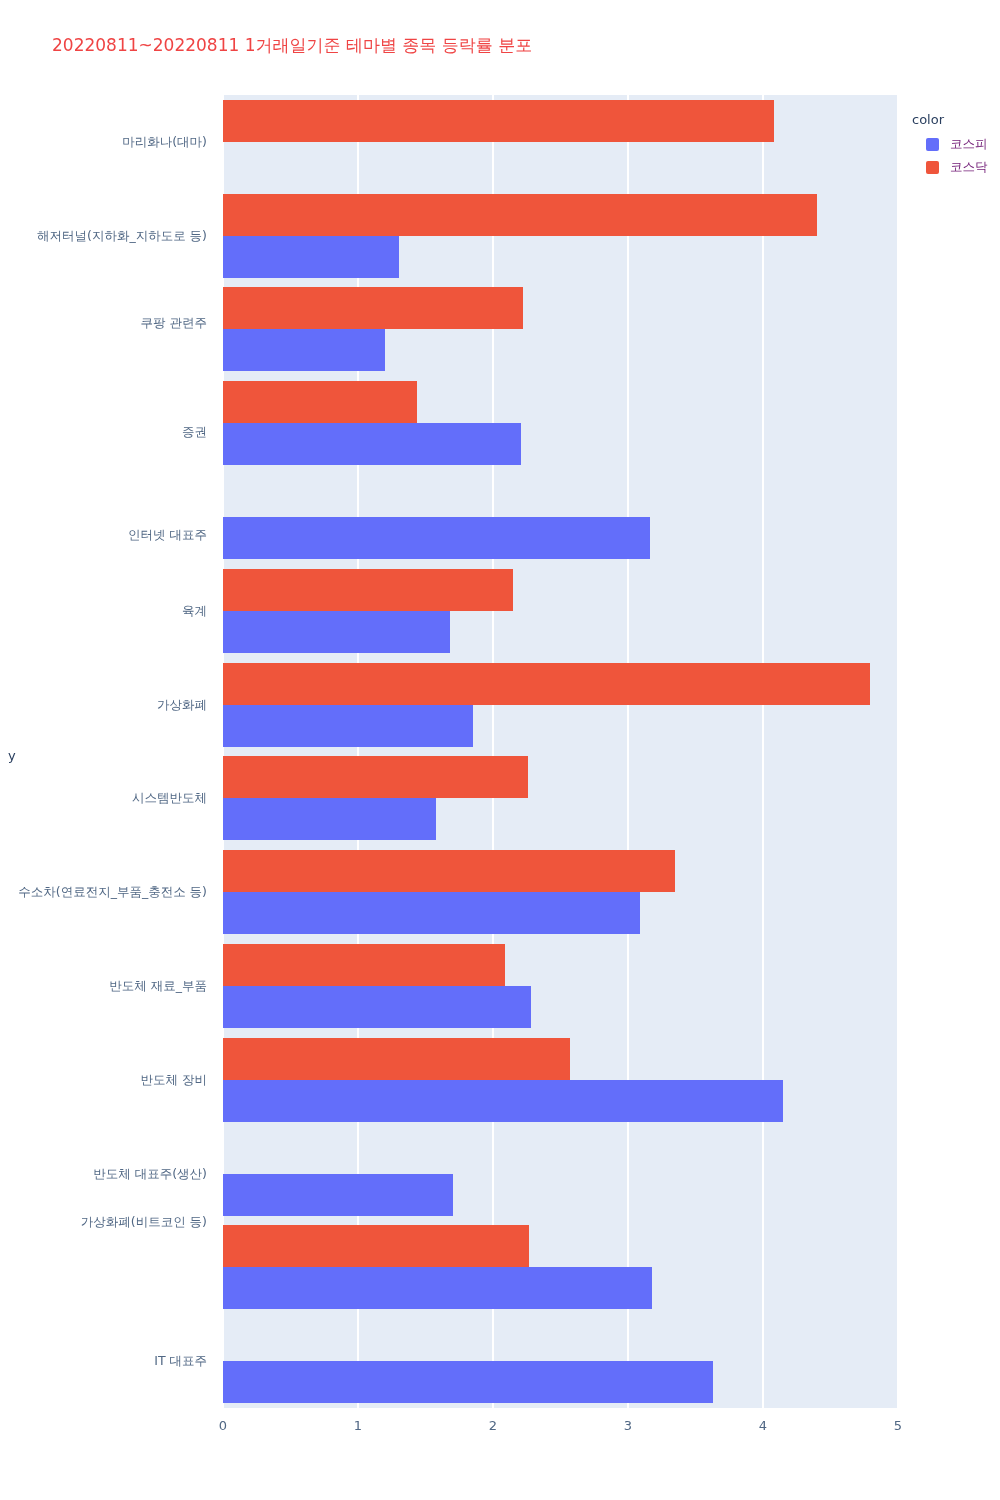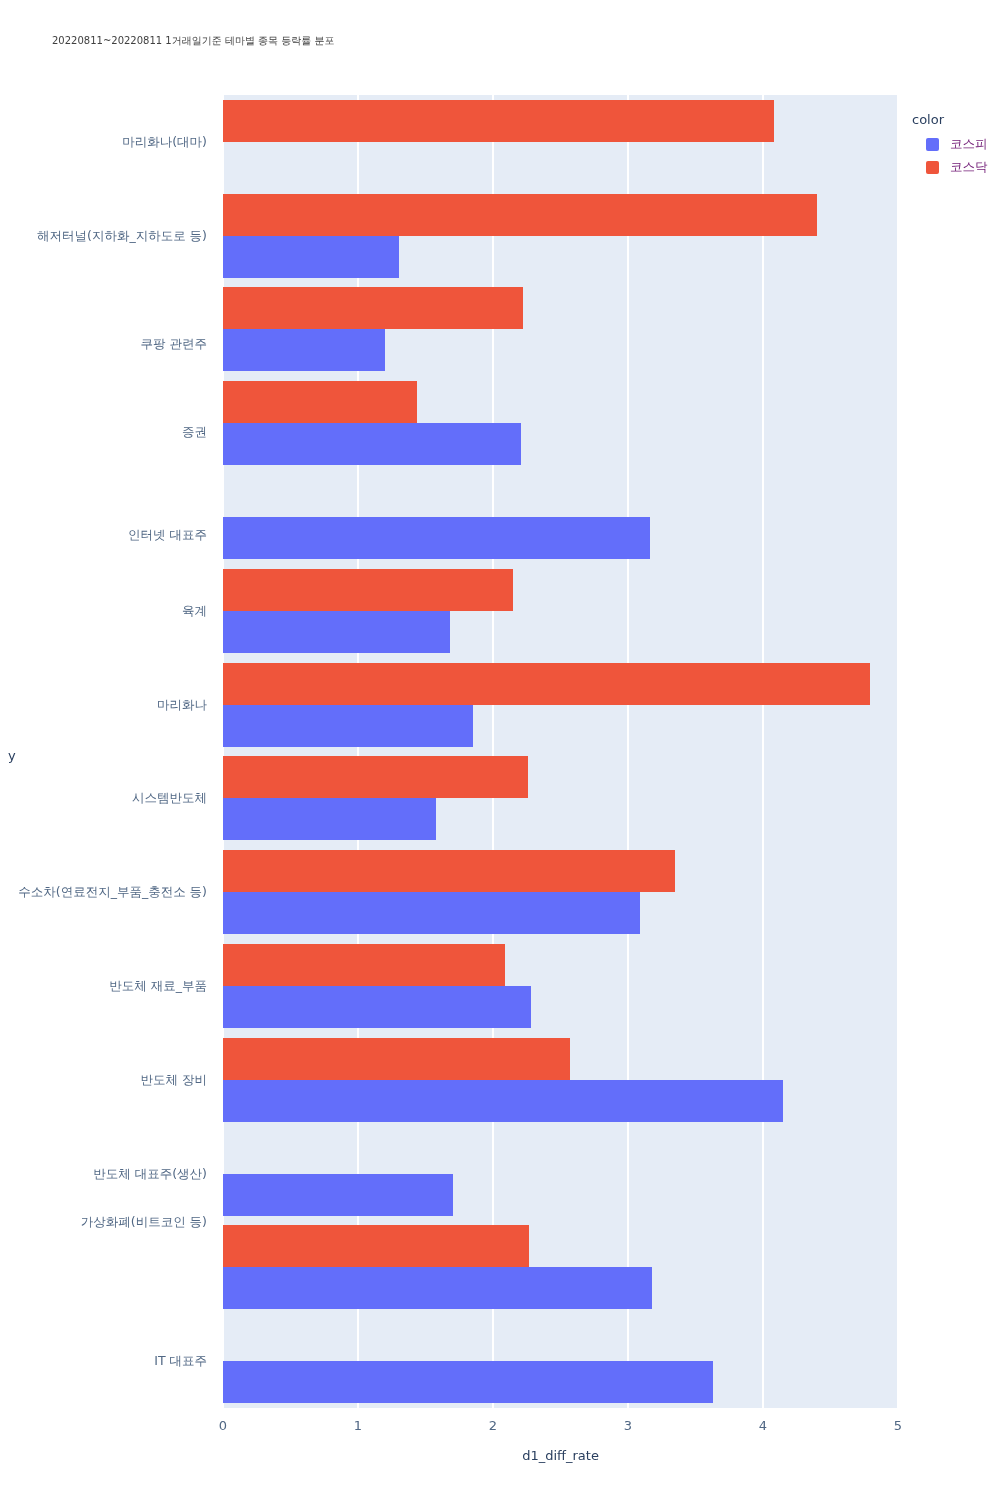--- a/index.html
+++ b/index.html
@@ -8,21 +8,21 @@
     background:#ffffff;
     font-family:"DejaVu Sans","Liberation Sans",sans-serif;
     color:#2a3f5f;
     overflow:hidden;
     position:relative;
   }
   #chart-root{position:absolute;inset:0;}
 
   .chart-title{
     position:absolute;left:52px;top:34px;
-    font-size:10px;color:#404040;white-space:nowrap;
+    font-size:17px;color:#ef4444;white-space:nowrap;
   }
 
   
   .plot-area{
     position:absolute;
     left:223px;top:95px;
     width:675px;height:1313px;
     background:#e5ecf6;
   }
   .gridline{
@@ -75,25 +75,25 @@
 
 <div id="chart-root">
 
   <div class="chart-title">20220811~20220811 1거래일기준 테마별 종목 등락률 분포</div>
 
   <div class="yaxis-title">y</div>
 
   <div class="ytick-wrap" id="ytick-wrap">
       <div class="ytick-inner" style="top: 46.8929px; text-align: center;">마리화나(대마)</div>
       <div class="ytick-inner" style="top: 140.679px;">해저터널(지하화_지하도로 등)</div>
-      <div class="ytick-inner" style="top: 249px;">쿠팡 관련주</div>
+      <div class="ytick-inner" style="top: 228px;">쿠팡 관련주</div>
       <div class="ytick-inner" style="top: 337px;">증권</div>
       <div class="ytick-inner" style="top: 440px;">인터넷 대표주</div>
       <div class="ytick-inner" style="top: 515.821px; font-family: Liberation Mono, monospace;">육계</div>
-      <div class="ytick-inner" style="top: 609.607px;">마리화나</div>
+      <div class="ytick-inner" style="top: 609.607px;">가상화폐</div>
       <div class="ytick-inner" style="top: 703.393px;">시스템반도체</div>
       <div class="ytick-inner" style="top: 797.179px;">수소차(연료전지_부품_충전소 등)</div>
       <div class="ytick-inner" style="top: 890.964px;">반도체 재료_부품</div>
       <div class="ytick-inner" style="top: 984.75px;">반도체 장비</div>
       <div class="ytick-inner" style="top: 1078.54px;">반도체 대표주(생산)</div>
       <div class="ytick-inner" style="top: 1127px;">가상화폐(비트코인 등)</div>
       <div class="ytick-inner" style="top: 1266.11px;">IT 대표주</div>
     </div>
 
   <div class="plot-area" id="plot-area">
@@ -137,21 +137,20 @@
       <div class="xtick-mark" style="left: 270px;"></div>
       <div class="xtick" style="left: 270px;">2</div>
       <div class="xtick-mark" style="left: 405px;"></div>
       <div class="xtick" style="left: 405px;">3</div>
       <div class="xtick-mark" style="left: 540px;"></div>
       <div class="xtick" style="left: 540px;">4</div>
       <div class="xtick-mark" style="left: 675px;"></div>
       <div class="xtick" style="left: 675px;">5</div>
     </div>
 
-  <div class="xaxis-title">d1_diff_rate</div>
 
   <div class="legend">
     <div class="legend-title">color</div>
     <div id="legend-items">
         <div class="legend-item">
           <span class="legend-swatch" style="background: rgb(99, 110, 250);"></span>
           <span class="legend-label">코스피</span>
         </div>
         <div class="legend-item">
           <span class="legend-swatch" style="background: rgb(239, 85, 59);"></span>

